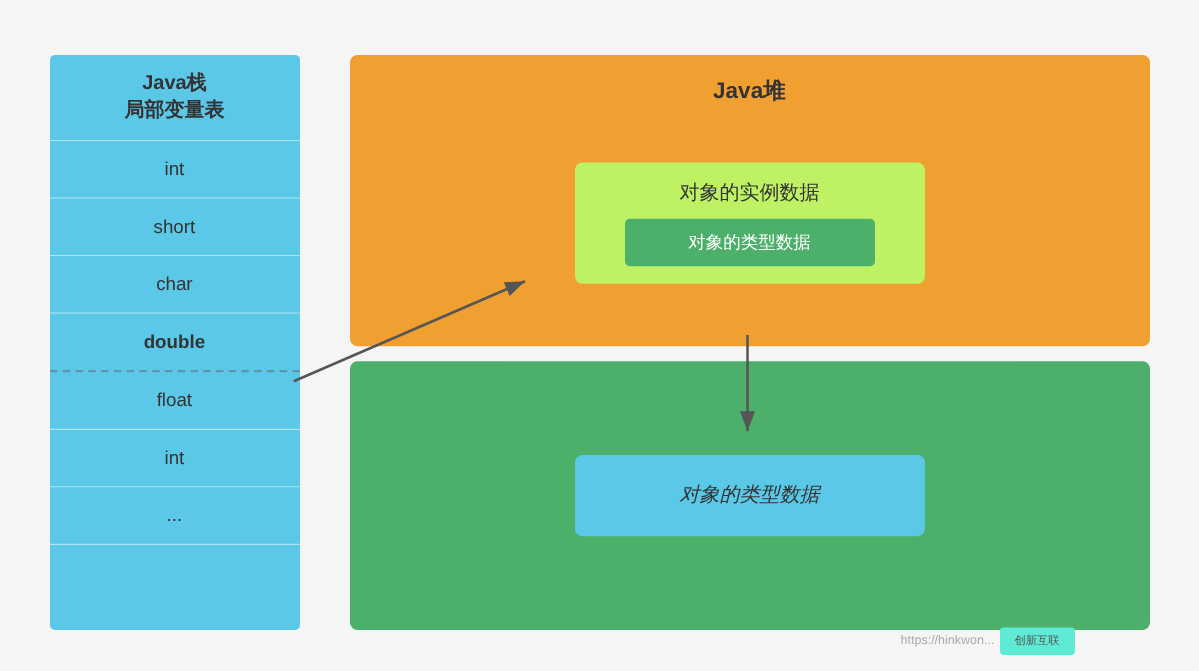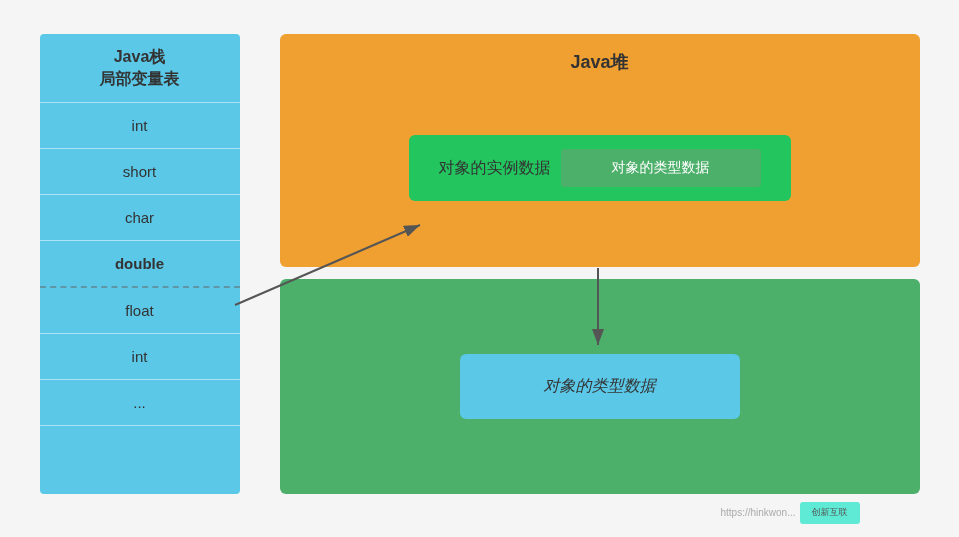--- a/index.html
+++ b/index.html
@@ -12,21 +12,21 @@
       display: flex;
       align-items: center;
       justify-content: center;
     }
 
     .diagram-container {
       width: 920px;
       height: 510px;
       display: flex;
       flex-direction: row;
-      align-items: flex-start;
+      align-items: flex-end;
       gap: 40px;
       padding: 20px;
       position: relative;
       background: #f5f5f5;
     }
 
     
     .java-stack {
       width: 200px;
       height: 460px;
@@ -105,25 +105,25 @@
     }
 
     .heap-content {
       flex: 1;
       display: flex;
       align-items: center;
       justify-content: center;
     }
 
     .instance-data-box {
-      background: #22c55e;
+      background: #bef264;
       border-radius: 6px;
       padding: 14px 30px;
       display: flex;
-      flex-direction: row;
+      flex-direction: column;
       align-items: center;
       gap: 10px;
       min-width: 280px;
     }
 
     .instance-data-label {
       font-size: 16px;
       color: #333;
       text-align: center;
     }

